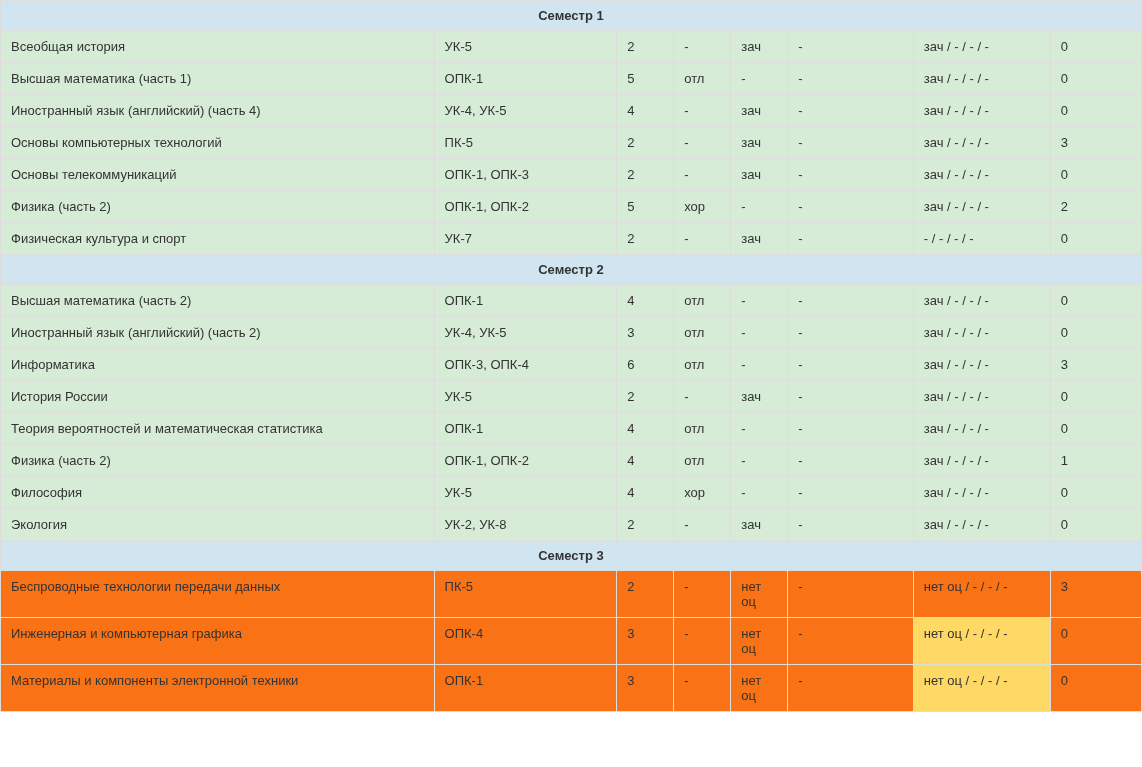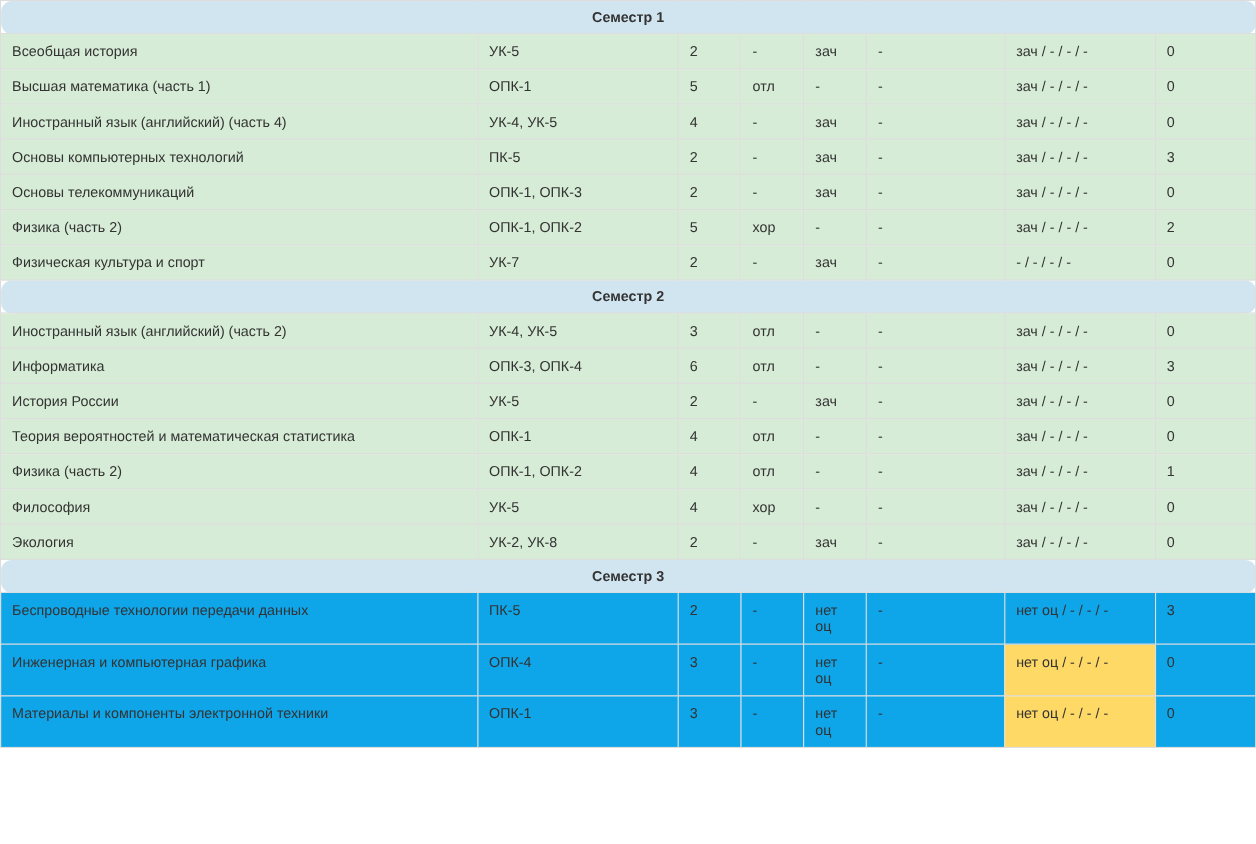--- a/index.html
+++ b/index.html
@@ -19,27 +19,26 @@
     padding: 8px 10px;
     border: 1px solid #ddd;
     vertical-align: top;
   }
   tr.semester-header td {
     background: #d1e5f0;
     text-align: center;
     font-weight: bold;
     color: #333;
     padding: 7px 10px;
-    border-radius: 10px;
   }
   tr.green td {
     background: #d6ecd6;
   }
   tr.white td {
-    background: #0ea5e9;
+    background: #f97316;
   }
   td.highlight {
     background: #ffd966 !important;
   }
   .col-discipline { width: 38%; }
   .col-competence { width: 16%; }
   .col-credits    { width: 5%; }
   .col-exam       { width: 5%; }
   .col-zach       { width: 5%; }
   .col-extra      { width: 11%; }
@@ -131,20 +130,30 @@
         <td>-</td>
         <td>зач</td>
         <td>-</td>
         <td>- / - / - / -</td>
         <td>0</td>
       </tr>
       <tr class="semester-header">
         <td colspan="8">Семестр 2</td>
       </tr>
       <tr class="green">
+        <td>Высшая математика (часть 2)</td>
+        <td>ОПК-1</td>
+        <td>4</td>
+        <td>отл</td>
+        <td>-</td>
+        <td>-</td>
+        <td>зач / - / - / -</td>
+        <td>0</td>
+      </tr>
+      <tr class="green">
         <td>Иностранный язык (английский) (часть 2)</td>
         <td>УК-4, УК-5</td>
         <td>3</td>
         <td>отл</td>
         <td>-</td>
         <td>-</td>
         <td>зач / - / - / -</td>
         <td>0</td>
       </tr>
       <tr class="green">

